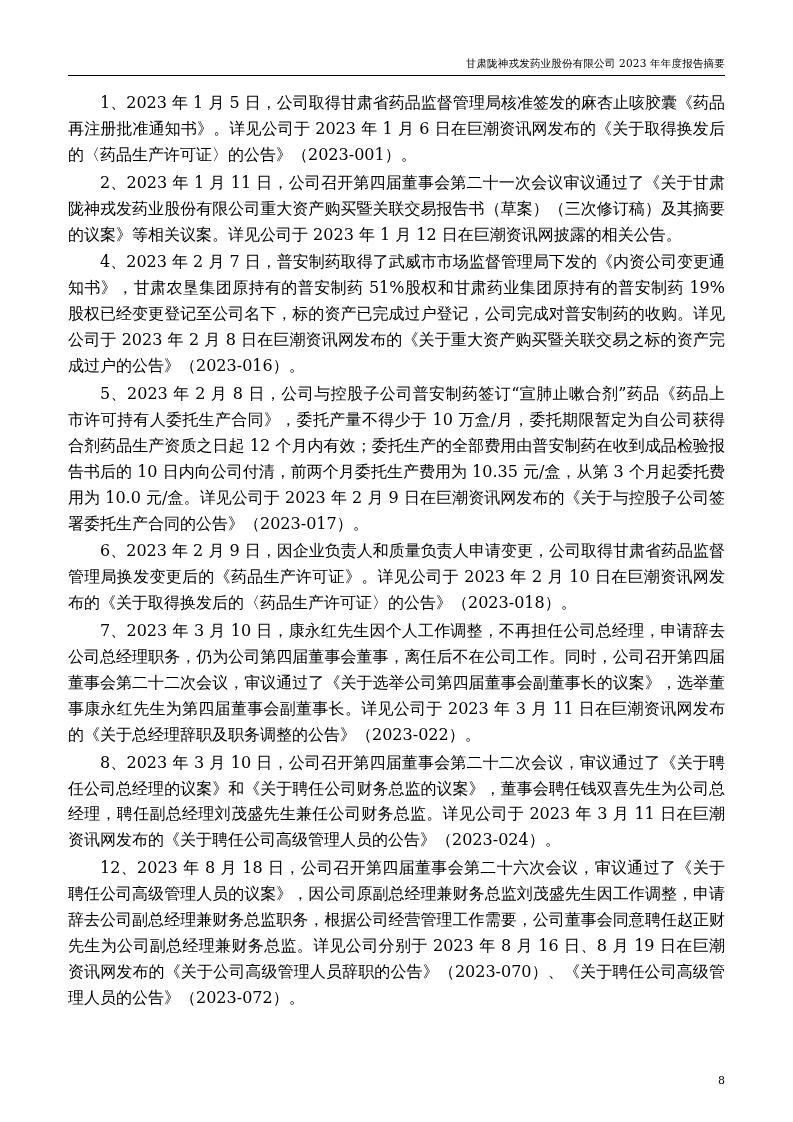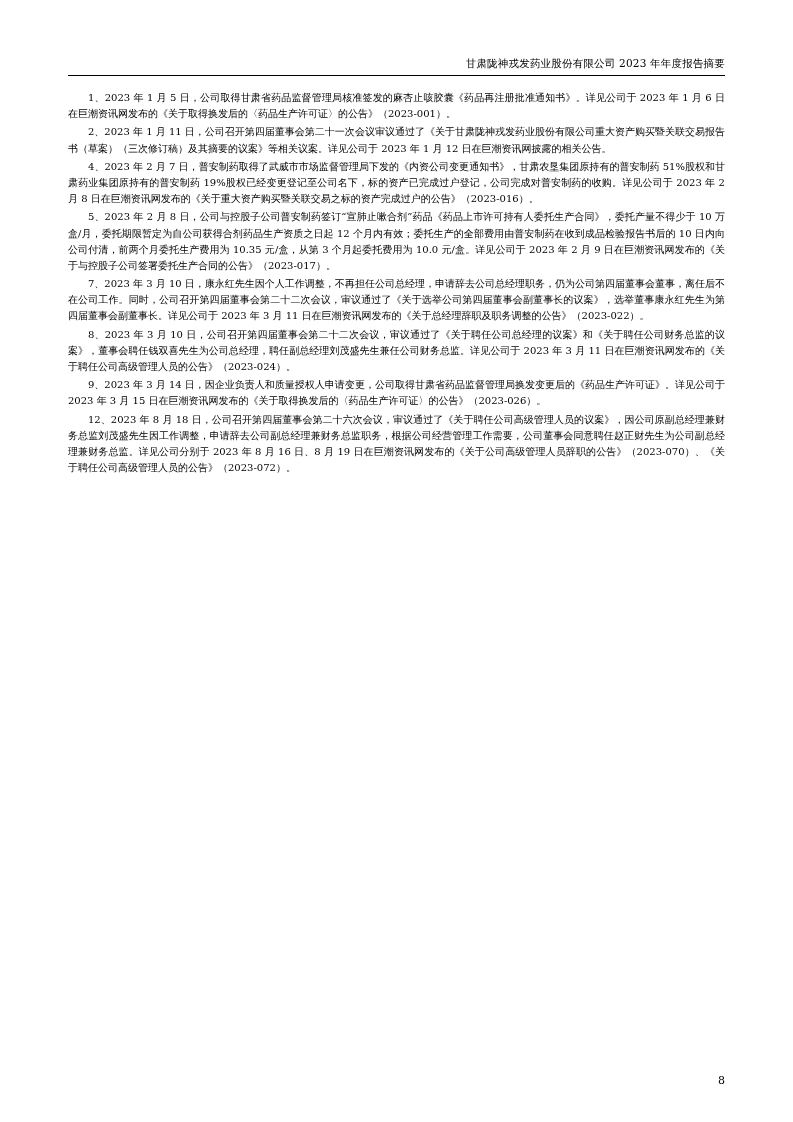--- a/index.html
+++ b/index.html
@@ -31,21 +31,21 @@
     border-bottom: 1px solid #000;
     margin-bottom: 14px;
   }
   .section-title {
     font-size: 14px;
     font-weight: bold;
     margin: 4px 0 10px 0;
     letter-spacing: 0.5px;
   }
   .para {
-    font-size: 10px;
+    font-size: 16px;
     line-height: 1.62;
     text-align: justify;
     text-justify: inter-ideograph;
     text-indent: 2em;
     margin: 0 0 2px 0;
     word-break: break-all;
   }
   .page-number {
     position: absolute;
     right: 68px;
@@ -61,20 +61,20 @@
   <div class="header">
     <span>甘肃陇神戎发药业股份有限公司 2023 年年度报告摘要</span>
   </div>
   <div class="header-rule"></div>
 
 
   <p class="para">1、2023 年 1 月 5 日，公司取得甘肃省药品监督管理局核准签发的麻杏止咳胶囊《药品再注册批准通知书》。详见公司于 2023 年 1 月 6 日在巨潮资讯网发布的《关于取得换发后的〈药品生产许可证〉的公告》（2023-001）。</p>
   <p class="para">2、2023 年 1 月 11 日，公司召开第四届董事会第二十一次会议审议通过了《关于甘肃陇神戎发药业股份有限公司重大资产购买暨关联交易报告书（草案）（三次修订稿）及其摘要的议案》等相关议案。详见公司于 2023 年 1 月 12 日在巨潮资讯网披露的相关公告。</p>
   <p class="para">4、2023 年 2 月 7 日，普安制药取得了武威市市场监督管理局下发的《内资公司变更通知书》，甘肃农垦集团原持有的普安制药 51%股权和甘肃药业集团原持有的普安制药 19%股权已经变更登记至公司名下，标的资产已完成过户登记，公司完成对普安制药的收购。详见公司于 2023 年 2 月 8 日在巨潮资讯网发布的《关于重大资产购买暨关联交易之标的资产完成过户的公告》（2023-016）。</p>
   <p class="para">5、2023 年 2 月 8 日，公司与控股子公司普安制药签订“宣肺止嗽合剂”药品《药品上市许可持有人委托生产合同》，委托产量不得少于 10 万盒/月，委托期限暂定为自公司获得合剂药品生产资质之日起 12 个月内有效；委托生产的全部费用由普安制药在收到成品检验报告书后的 10 日内向公司付清，前两个月委托生产费用为 10.35 元/盒，从第 3 个月起委托费用为 10.0 元/盒。详见公司于 2023 年 2 月 9 日在巨潮资讯网发布的《关于与控股子公司签署委托生产合同的公告》（2023-017）。</p>
+  <p class="para">6、2023 年 2 月 9 日，因企业负责人和质量负责人申请变更，公司取得甘肃省药品监督管理局换发变更后的《药品生产许可证》。详见公司于 2023 年 2 月 10 日在巨潮资讯网发布的《关于取得换发后的〈药品生产许可证〉的公告》（2023-018）。</p>
   <p class="para">7、2023 年 3 月 10 日，康永红先生因个人工作调整，不再担任公司总经理，申请辞去公司总经理职务，仍为公司第四届董事会董事，离任后不在公司工作。同时，公司召开第四届董事会第二十二次会议，审议通过了《关于选举公司第四届董事会副董事长的议案》，选举董事康永红先生为第四届董事会副董事长。详见公司于 2023 年 3 月 11 日在巨潮资讯网发布的《关于总经理辞职及职务调整的公告》（2023-022）。</p>
   <p class="para">8、2023 年 3 月 10 日，公司召开第四届董事会第二十二次会议，审议通过了《关于聘任公司总经理的议案》和《关于聘任公司财务总监的议案》，董事会聘任钱双喜先生为公司总经理，聘任副总经理刘茂盛先生兼任公司财务总监。详见公司于 2023 年 3 月 11 日在巨潮资讯网发布的《关于聘任公司高级管理人员的公告》（2023-024）。</p>
-  <p class="para">9、2023 年 3 月 14 日，因企业负责人和质量授权人申请变更，公司取得甘肃省药品监督管理局换发变更后的《药品生产许可证》。详见公司于 2023 年 3 月 15 日在巨潮资讯网发布的《关于取得换发后的〈药品生产许可证〉的公告》（2023-026）。</p>
   <p class="para">12、2023 年 8 月 18 日，公司召开第四届董事会第二十六次会议，审议通过了《关于聘任公司高级管理人员的议案》，因公司原副总经理兼财务总监刘茂盛先生因工作调整，申请辞去公司副总经理兼财务总监职务，根据公司经营管理工作需要，公司董事会同意聘任赵正财先生为公司副总经理兼财务总监。详见公司分别于 2023 年 8 月 16 日、8 月 19 日在巨潮资讯网发布的《关于公司高级管理人员辞职的公告》（2023-070）、《关于聘任公司高级管理人员的公告》（2023-072）。</p>
 
   <div class="page-number">8</div>
 
 </div>
 
 </body></html>

